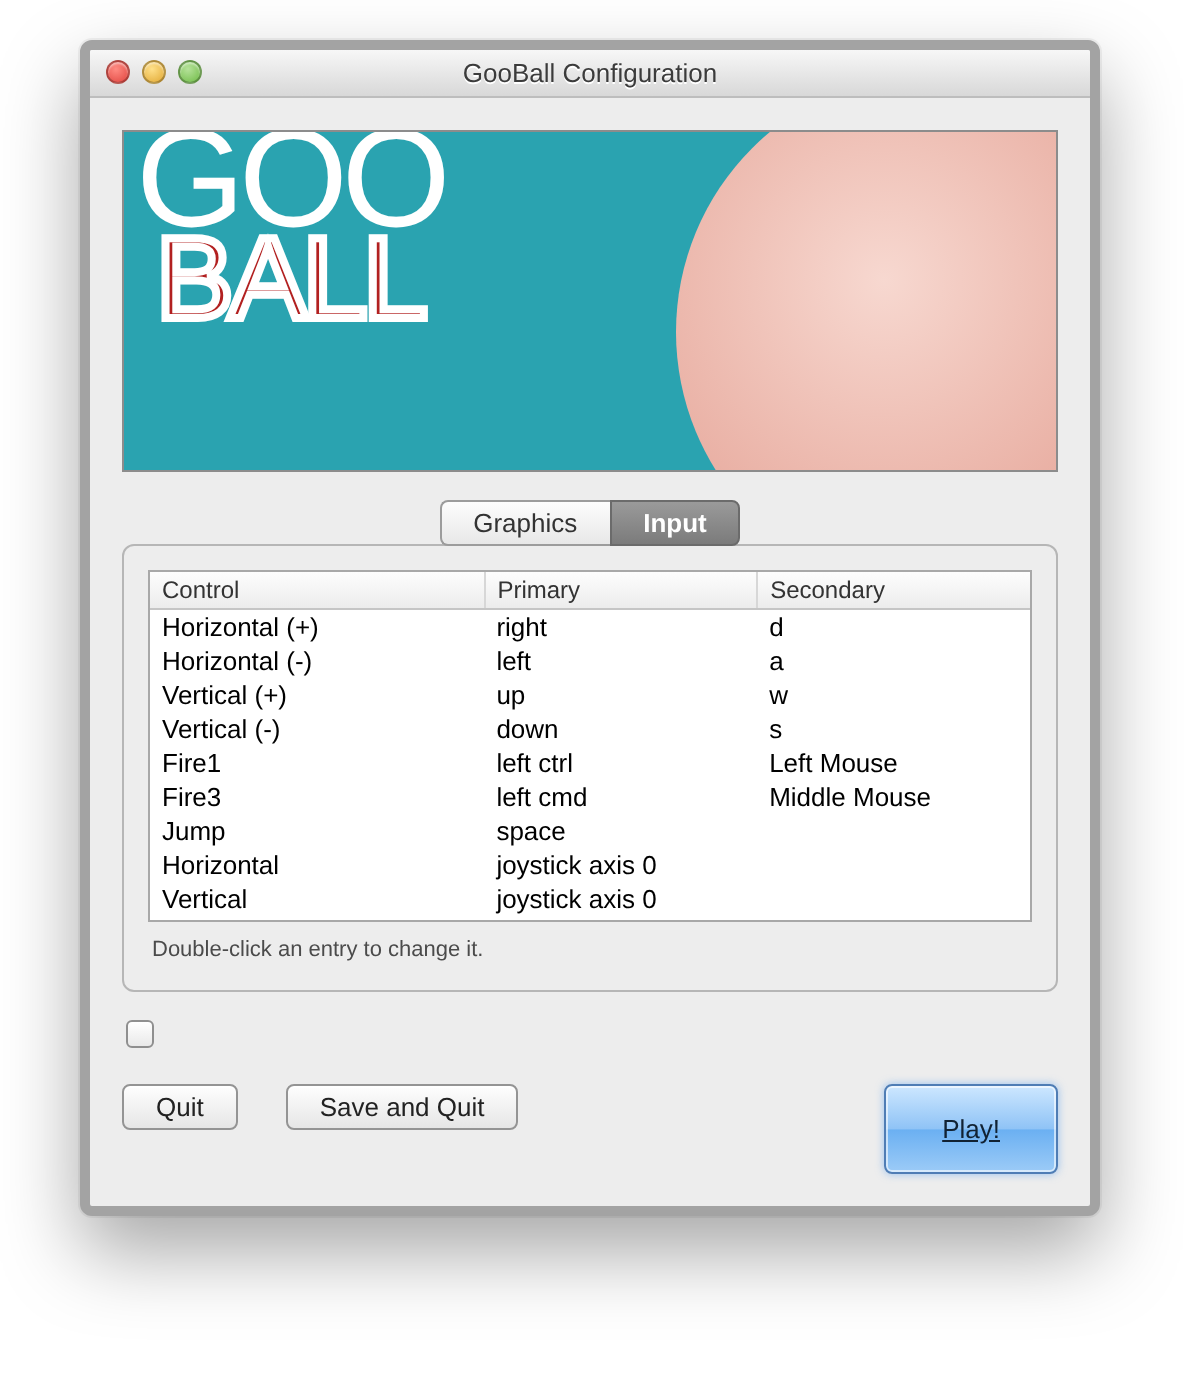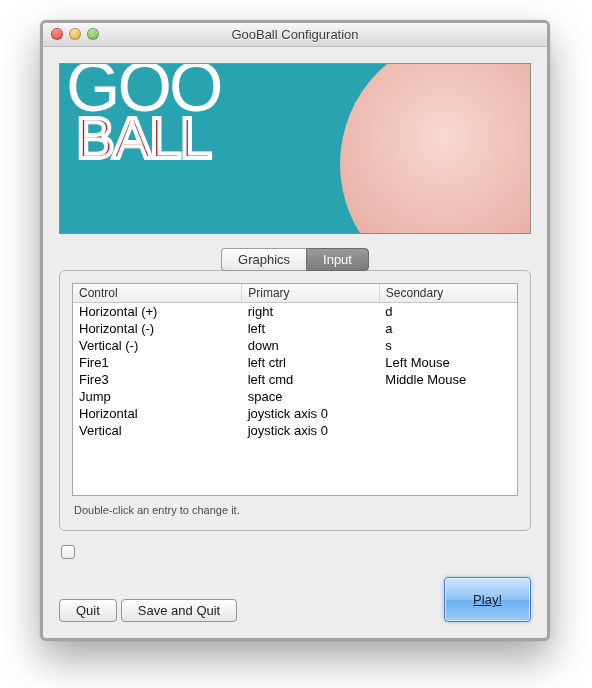--- a/index.html
+++ b/index.html
@@ -11,21 +11,21 @@
     height: 688px;
     position: relative;
     color: #000;
   }
   .window {
     position: absolute;
     left: 40px;
     top: 20px;
     width: 510px;
     background: #ededed;
-    border: 3px solid #a3a3a3;
+    border: 5px solid #a3a3a3;
     border-radius: 6px;
     box-shadow: 0 18px 40px rgba(0,0,0,0.35), 0 0 0 1px rgba(0,0,0,0.05);
     overflow: hidden;
   }
   .titlebar {
     height: 24px;
     background: linear-gradient(#f7f7f7, #d8d8d8);
     border-bottom: 1px solid #bdbdbd;
     position: relative;
     display: flex;
@@ -89,36 +89,36 @@
   }
   .tab {
     padding: 3px 16px;
     font-size: 13px;
     border: 1px solid #9c9c9c;
     background: linear-gradient(#fdfdfd, #e8e8e8);
     cursor: default;
     color: #333;
   }
   .tab:first-child { border-radius: 4px 0 0 4px; border-right: none; }
-  .tab:last-child  { border-radius: 0 4px 4px 0; }
+  .tab:last-child  { border-radius: 0 4px 4px 0; font-weight: bold; }
   .tab.active {
     background: linear-gradient(#9a9a9a, #7b7b7b);
     color: #fff;
     border-color: #6b6b6b;
   }
   .pane {
     border: 1px solid #b6b6b6;
     border-radius: 6px;
     padding: 12px;
     background: #ededed;
   }
   .table-wrap {
     border: 1px solid #a8a8a8;
     background: #fff;
-    height: 213px;
+    height: 176px;
     overflow: hidden;
   }
   table { width: 100%; border-collapse: collapse; font-size: 13px; table-layout: fixed; }
   thead th {
     text-align: left;
     font-weight: normal;
     background: linear-gradient(#fdfdfd, #ececec);
     border-bottom: 1px solid #c5c5c5;
     border-right: 1px solid #d7d7d7;
     padding: 2px 6px;
@@ -145,22 +145,22 @@
     font-size: 13px;
   }
   .checkbox {
     width: 14px; height: 14px;
     border: 1px solid #8f8f8f;
     border-radius: 3px;
     background: linear-gradient(#fff, #e9e9e9);
   }
   .buttons {
     display: flex;
-    gap: 4px;
-    align-items: flex-end;
+    gap: 24px;
+    align-items: flex-start;
   }
   .btn {
     padding: 3px 16px;
     font-size: 13px;
     border: 1px solid #949494;
     border-radius: 4px;
     background: linear-gradient(#fefefe, #e6e6e6);
     box-shadow: 0 1px 0 #fff inset;
     cursor: default;
     color: #222;
@@ -225,20 +225,25 @@
                 <td>Horizontal (+)</td>
                 <td>right</td>
                 <td>d</td>
               </tr>
               <tr>
                 <td>Horizontal (-)</td>
                 <td>left</td>
                 <td>a</td>
               </tr>
               <tr>
+                <td>Vertical (+)</td>
+                <td>up</td>
+                <td>w</td>
+              </tr>
+              <tr>
                 <td>Vertical (-)</td>
                 <td>down</td>
                 <td>s</td>
               </tr>
               <tr>
                 <td>Fire1</td>
                 <td>left ctrl</td>
                 <td>Left Mouse</td>
               </tr>
               <tr>

